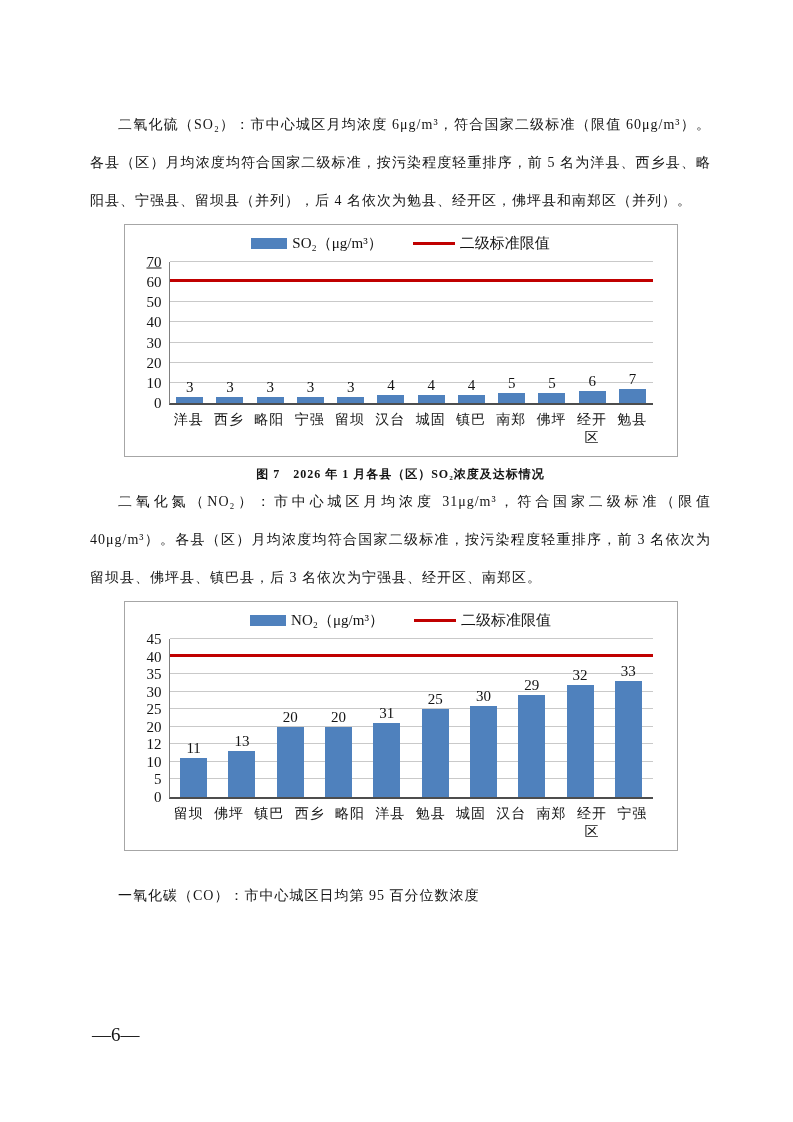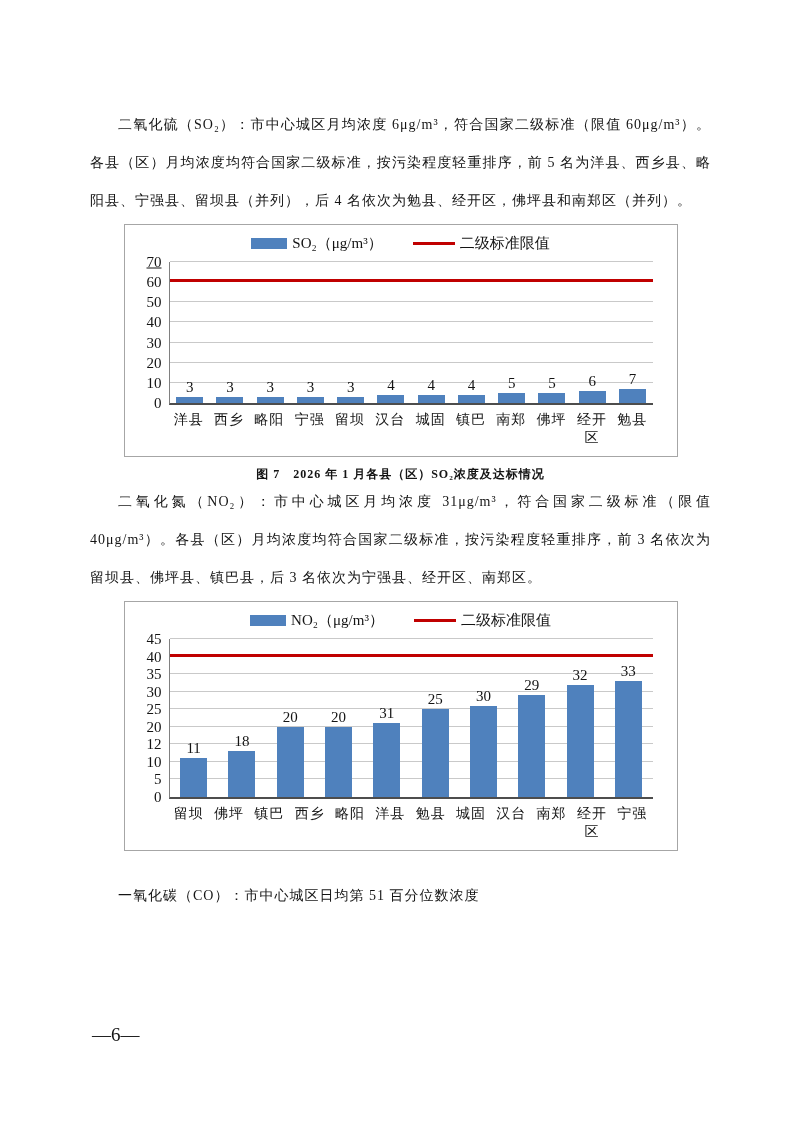--- a/index.html
+++ b/index.html
@@ -233,21 +233,21 @@
           <div class="gridline" style="bottom: 88.8889%;"></div>
           <div class="ytick" style="bottom: 88.8889%;">40</div>
           <div class="gridline" style="bottom: 100%;"></div>
           <div class="ytick" style="bottom: 100%;">45</div>
           <div class="bars">
             <div class="bar-col">
               <div class="bar-val">11</div>
               <div class="bar-rect" style="height: 24.4444%; background: rgb(79, 129, 189);"></div>
             </div>
             <div class="bar-col">
-              <div class="bar-val">18</div>
+              <div class="bar-val">13</div>
               <div class="bar-rect" style="height: 28.8889%; background: rgb(79, 129, 189);"></div>
             </div>
             <div class="bar-col">
               <div class="bar-val">20</div>
               <div class="bar-rect" style="height: 44.4444%; background: rgb(79, 129, 189);"></div>
             </div>
             <div class="bar-col">
               <div class="bar-val">20</div>
               <div class="bar-rect" style="height: 44.4444%; background: rgb(79, 129, 189);"></div>
             </div>
@@ -288,18 +288,18 @@
           <div class="cat">勉县</div>
           <div class="cat">城固</div>
           <div class="cat">汉台</div>
           <div class="cat">南郑</div>
           <div class="cat">经开区</div>
           <div class="cat">宁强</div>
         </div>
     </div>
 
 
-    <p class="body-para" id="para-co">一氧化碳（CO）：市中心城区日均第 51 百分位数浓度</p>
+    <p class="body-para" id="para-co">一氧化碳（CO）：市中心城区日均第 95 百分位数浓度</p>
 
   </div>
 
   <div class="page-number">—6—</div>
 </div>
 
 </body></html>

